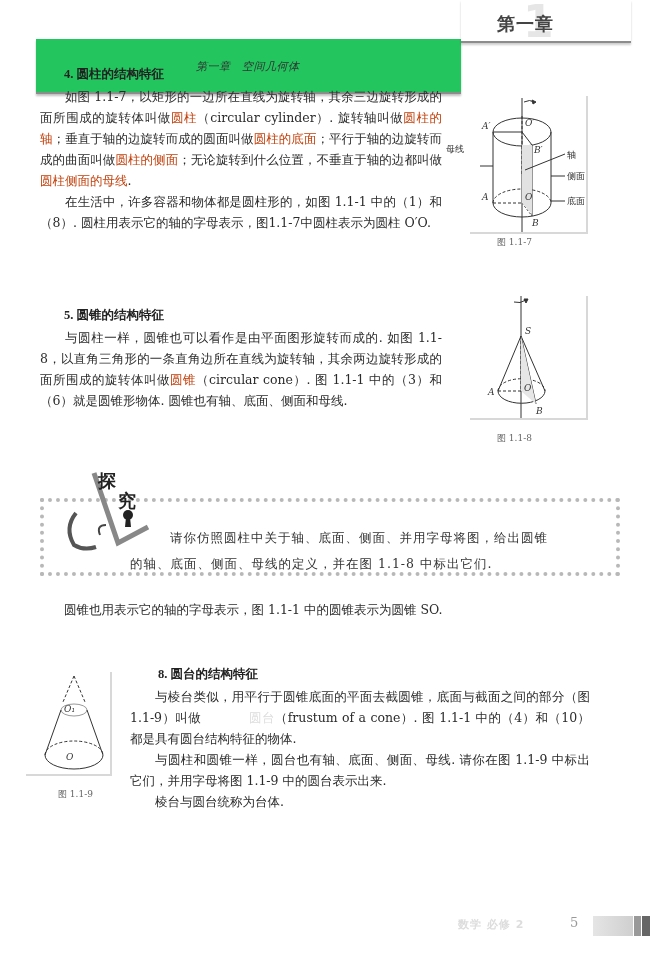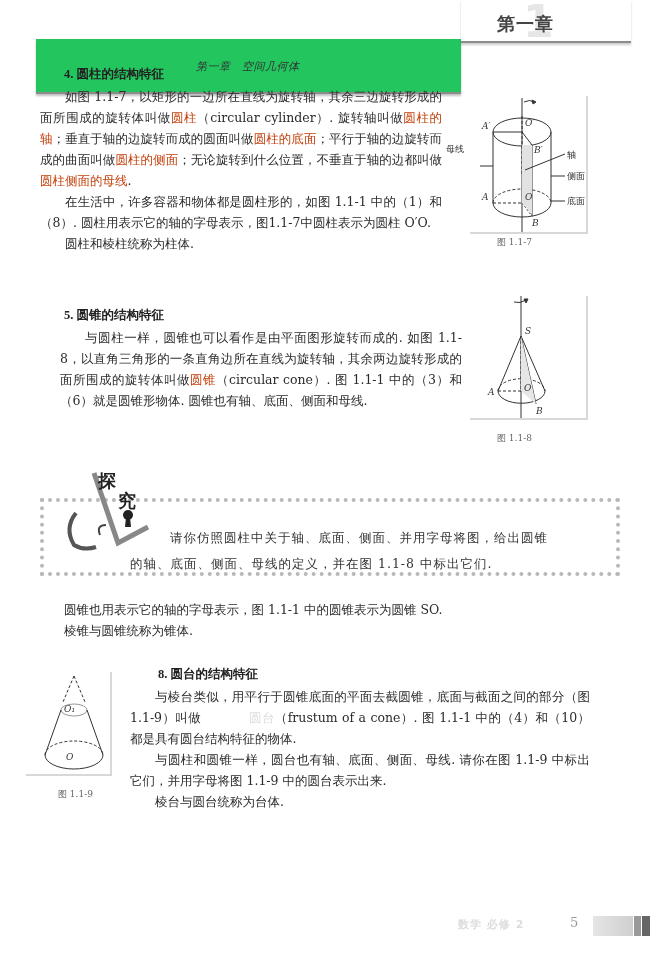--- a/index.html
+++ b/index.html
@@ -73,21 +73,20 @@
 </div>
 <div class="header-chapter-box">
   <span class="header-chapter-num">1</span>
   <span class="header-chapter ch-text">第一章</span>
 </div>
 
 <div class="section-title" style="left:64px; top:66px;">4. 圆柱的结构特征</div>
 <div class="para" style="left:40px; top:86px; width:402px;">
   <p><span>如图 1.1-7，以矩形的一边所在直线为旋转轴，其余三边旋转形成的面所围成的旋转体叫做</span><span class="term">圆柱</span><span>（circular cylinder）. 旋转轴叫做</span><span class="term">圆柱的轴</span><span>；垂直于轴的边旋转而成的圆面叫做</span><span class="term">圆柱的底面</span><span>；平行于轴的边旋转而成的曲面叫做</span><span class="term">圆柱的侧面</span><span>；无论旋转到什么位置，不垂直于轴的边都叫做</span><span class="term">圆柱侧面的母线</span><span>.</span></p>
   <p>在生活中，许多容器和物体都是圆柱形的，如图 1.1-1 中的（1）和（8）. 圆柱用表示它的轴的字母表示，图1.1-7中圆柱表示为圆柱 O′O.</p>
-  <p>圆柱和棱柱统称为柱体.</p>
 </div>
 
 <div class="figure-box" style="left:470px; top:96px; width:118px; height:138px;">
   <svg width="118" height="140" viewBox="0 0 118 140">
     <g stroke="#333" fill="none" stroke-width="1">
       <line x1="52" y1="2" x2="52" y2="136"></line>
       <line x1="52" y1="20" x2="52" y2="80" stroke-dasharray="3,2"></line>
       <path d="M54,6 q6,-3 10,0"></path>
       <polygon points="66,6 62,4 63,8" fill="#333"></polygon>
       <ellipse cx="52" cy="36" rx="29" ry="14"></ellipse>
@@ -118,21 +117,21 @@
       <text x="97" y="62">轴</text>
       <text x="97" y="83">侧面</text>
       <text x="97" y="108">底面</text>
     </g>
   </svg>
 </div>
 <span style="position:absolute; left:446px; top:143px; font-size:9px; color:#333;">母线</span>
 <span class="fig-caption" style="left:497px; top:236px;">图 1.1-7</span>
 
 <div class="section-title" style="left:64px; top:307px;">5. 圆锥的结构特征</div>
-<div class="para" style="left:40px; top:327px; width:402px;margin-left:20px;">
+<div class="para" style="left:40px; top:327px; width:402px;">
   <p><span>与圆柱一样，圆锥也可以看作是由平面图形旋转而成的. 如图 1.1-8，以直角三角形的一条直角边所在直线为旋转轴，其余两边旋转形成的面所围成的旋转体叫做</span><span class="term">圆锥</span><span>（circular cone）. 图 1.1-1 中的（3）和（6）就是圆锥形物体. 圆锥也有轴、底面、侧面和母线.</span></p>
 </div>
 
 <div class="figure-box" style="left:470px; top:296px; width:118px; height:124px;">
   <svg width="118" height="124" viewBox="0 0 118 124">
     <g stroke="#333" fill="none" stroke-width="1">
       <line x1="51" y1="0" x2="51" y2="122"></line>
       <path d="M44,6 q6,2 12,-2"></path>
       <polygon points="58,3 54,3 56,7" fill="#333"></polygon>
       <line x1="51" y1="40" x2="28" y2="95"></line>
@@ -166,21 +165,20 @@
     <text x="62" y="42" font-size="18" font-weight="bold" fill="#222" font-family="DejaVu Serif, serif">究</text>
   </svg>
 </div>
 <div class="explore-text">
   <div>请你仿照圆柱中关于轴、底面、侧面、并用字母将图，给出圆锥</div>
   <div class="l2">的轴、底面、侧面、母线的定义，并在图 1.1-8 中标出它们.</div>
 </div>
 
 <div class="para" style="left:64px; top:599px; width:400px;">
   <p class="noindent">圆锥也用表示它的轴的字母表示，图 1.1-1 中的圆锥表示为圆锥 SO.</p>
-  <p class="noindent">棱锥与圆锥统称为锥体.</p>
 </div>
 
 <div class="figure-box" style="left:26px; top:672px; width:86px; height:104px;">
   <svg width="86" height="104" viewBox="0 0 86 104">
     <g stroke="#333" fill="none" stroke-width="1">
       <line x1="48" y1="4" x2="37" y2="30" stroke-dasharray="3,2"></line>
       <line x1="48" y1="4" x2="59" y2="30" stroke-dasharray="3,2"></line>
       <ellipse cx="48" cy="38" rx="13" ry="6" stroke="#999"></ellipse>
       <line x1="35" y1="38" x2="19" y2="83"></line>
       <line x1="61" y1="38" x2="77" y2="83"></line>

